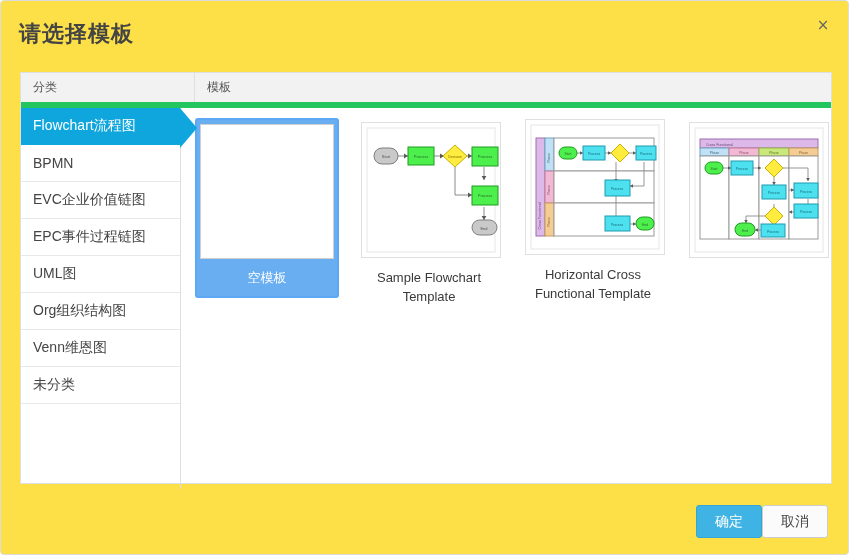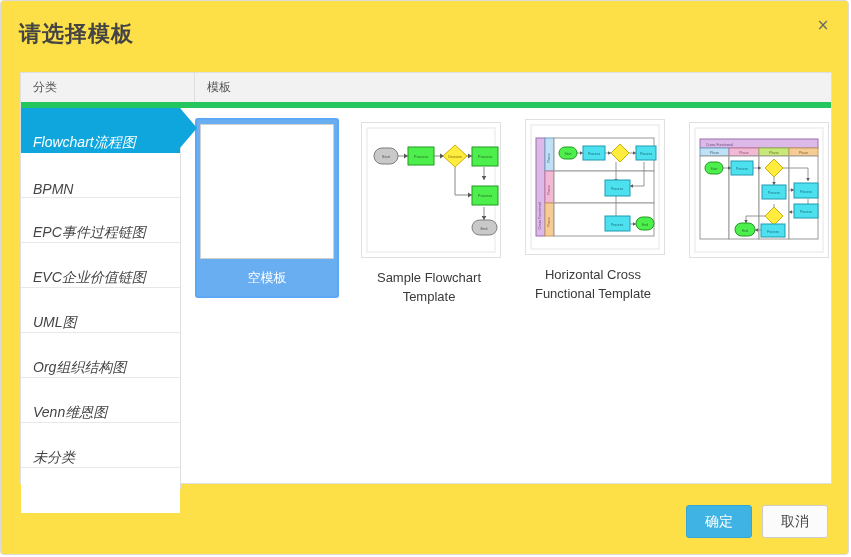--- a/index.html
+++ b/index.html
@@ -66,32 +66,31 @@
   #th-tpl { flex: 1; }
 
   #tbody { display: flex; height: 381px; }
   #sidebar {
     width: 174px;
     border-right: 1px solid #dfdfdf;
     box-sizing: border-box;
     position: relative;
   }
   .cat-item {
-    height: 45px;
+    height: 37px;
     border-bottom: 1px solid #e8e8e8;
     display: flex;
-    align-items: flex-end;
+    align-items: center;
     padding-left: 12px;
     font-size: 14px;
     color: #444;
     box-sizing: border-box;
     cursor: pointer;
     position: relative;
     background: #fff;
-    font-style: italic;
   }
   .cat-item.selected {
     background: #0fa6de;
     color: #ffffff;
     border-bottom: 1px solid #0fa6de;
     z-index: 5;
   }
   .cat-item.selected::after {
     content: "";
     position: absolute;
@@ -183,24 +182,24 @@
     <div id="tbody">
 
       <div id="sidebar">
         <div class="cat-item selected">
           <span>Flowchart流程图</span>
         </div>
         <div class="cat-item">
           <span>BPMN</span>
         </div>
         <div class="cat-item">
+          <span>EVC企业价值链图</span>
+        </div>
+        <div class="cat-item">
           <span>EPC事件过程链图</span>
-        </div>
-        <div class="cat-item">
-          <span>EVC企业价值链图</span>
         </div>
         <div class="cat-item">
           <span>UML图</span>
         </div>
         <div class="cat-item">
           <span>Org组织结构图</span>
         </div>
         <div class="cat-item">
           <span>Venn维恩图</span>
         </div>
@@ -384,18 +383,18 @@
               <rect x="45" y="100" width="20" height="13" rx="6.5" fill="#4cef4c" stroke="#1f9b1f"></rect>
               <text x="55" y="108.5" font-size="3.3" fill="#2a6e2a" text-anchor="middle" font-family="Liberation Sans, sans-serif">End</text>
             </svg>
           </div>
         </div>
 
       </div>
     </div>
   </div>
 
-  <div style="position:absolute; right:20px; top:504px; display:flex; gap:10px;">
+  <div style="position:absolute; right:20px; top:504px; display:flex; ">
     <button style="width:66px;height:33px;background:#3fb3e3;border:1px solid #33a6d6;border-radius:3px;color:#fff;font-size:14px;cursor:pointer;font-family:'Liberation Sans',sans-serif;">确定</button>
     <button style="width:66px;height:33px;background:#fbfbfb;border:1px solid #cccccc;border-radius:3px;color:#444;font-size:14px;cursor:pointer;font-family:'Liberation Sans',sans-serif;">取消</button>
   </div>
 
 </div>
 
 </body></html>

